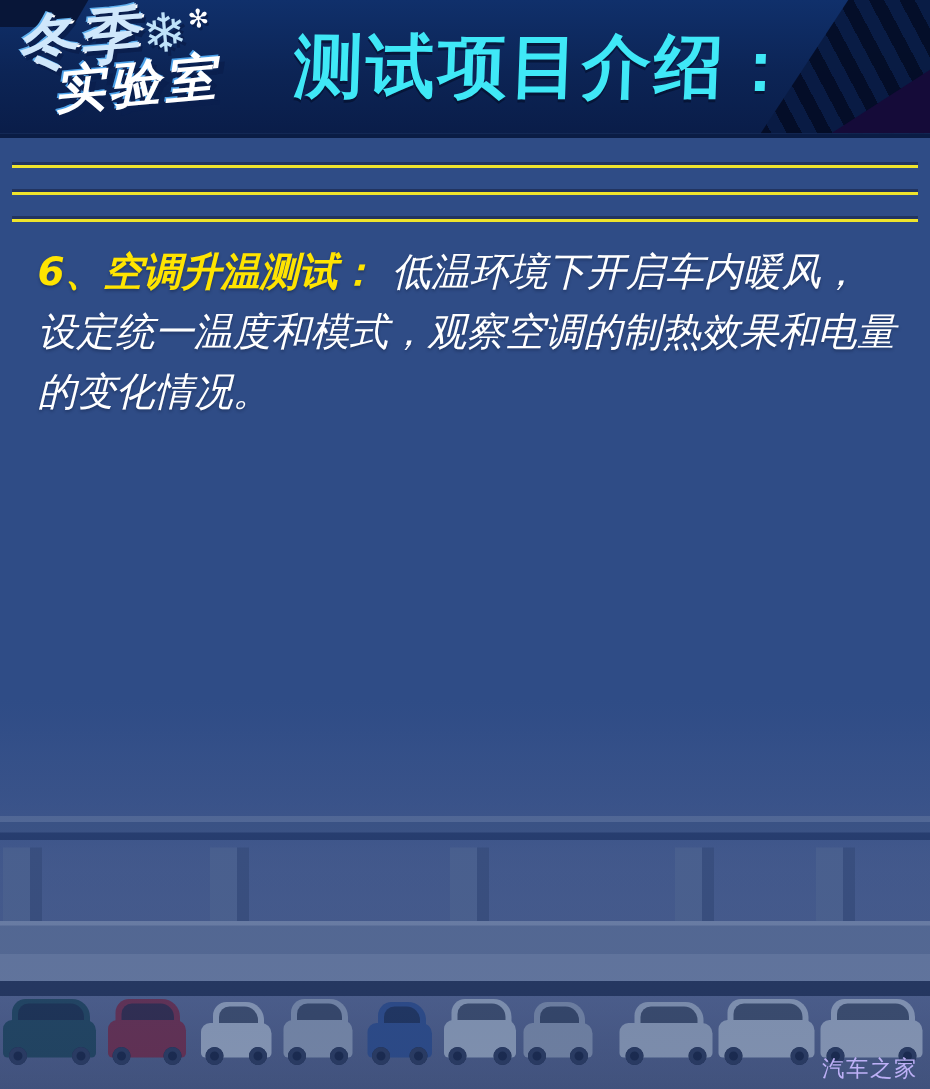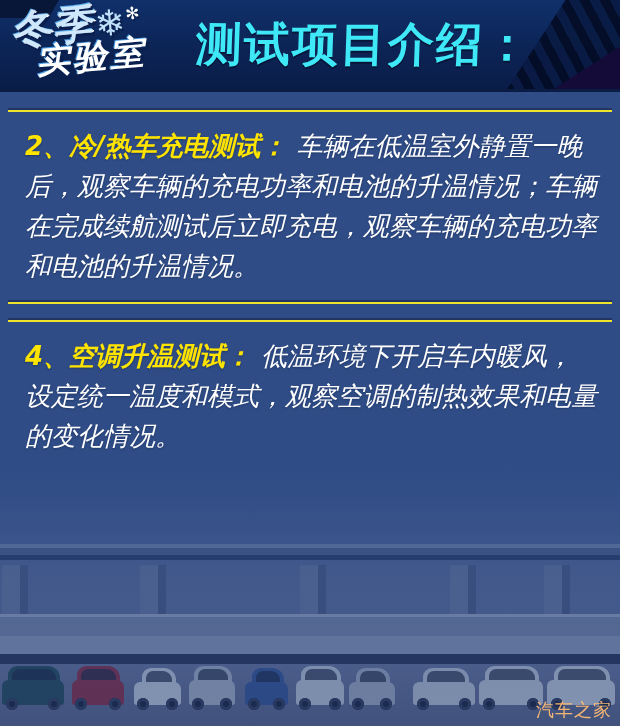--- a/index.html
+++ b/index.html
@@ -99,21 +99,21 @@
   
   .items{ position:relative; z-index:2; padding:16px 22px 0 25px; }
   .item{ font-size:26px; line-height:40px; font-style:italic;
     margin:0 0 14px 0; color:#ffffff; font-weight:500;
     text-shadow:0 1px 2px rgba(10,20,50,.35); }
   .item-head{ color:#ffe400; font-weight:800; letter-spacing:0px; padding-right:10px; }
   .sep{ height:4px; background:#efe42c; border-top:2px solid #22345f;
     margin:0 -14px 14px -17px; }
 
   .watermark{ position:absolute; right:8px; bottom:4px; z-index:3;
-    font-size:18px; letter-spacing:1px; color:#fdba74; opacity:.95;margin-top:48px; }
+    font-size:15px; letter-spacing:1px; color:#c4b5fd; opacity:.95;margin-top:48px; }
 </style>
 </head>
 <body>
 
 <div class="poster">
 
   <header class="header">
     <div class="stripes"></div>
     <div class="logo-backdrop"></div>
     <div class="logo">
@@ -197,23 +197,22 @@
             <div class="cbody"></div>
             <div class="w l"></div>
             <div class="w r"></div>
           </div>
         </div>
       <div class="tint"></div>
     </div>
 
     <div class="items">
       <div class="sep"></div>
-      <p class="item"><span class="item-head">2、冷/热车充电测试：</span><span class="item-body">车辆在低温室外静置一晚后，观察车辆的充电功率和电池的升温情况；车辆在完成续航测试后立即充电，观察车辆的充电功率和电池的升温情况。</span></p>
       <div class="sep"></div>
       <div class="sep"></div>
-      <p class="item"><span class="item-head">4、空调升温测试：</span><span class="item-body">低温环境下开启车内暖风，设定统一温度和模式，观察空调的制热效果和电量的变化情况。</span></p>
+      <p class="item"><span class="item-head">6、空调升温测试：</span><span class="item-body">低温环境下开启车内暖风，设定统一温度和模式，观察空调的制热效果和电量的变化情况。</span></p>
 
     </div>
 
     <div class="watermark">汽车之家</div>
   </main>
 
 </div>
 
 </body></html>

